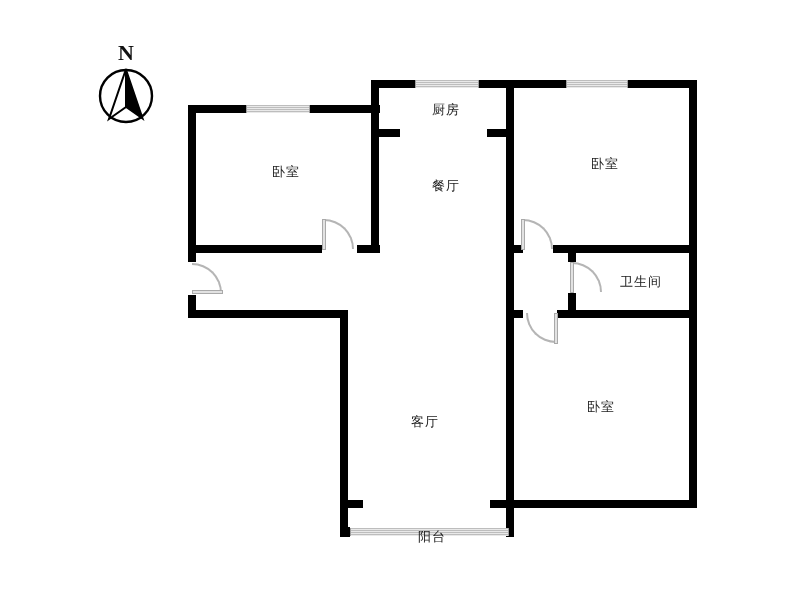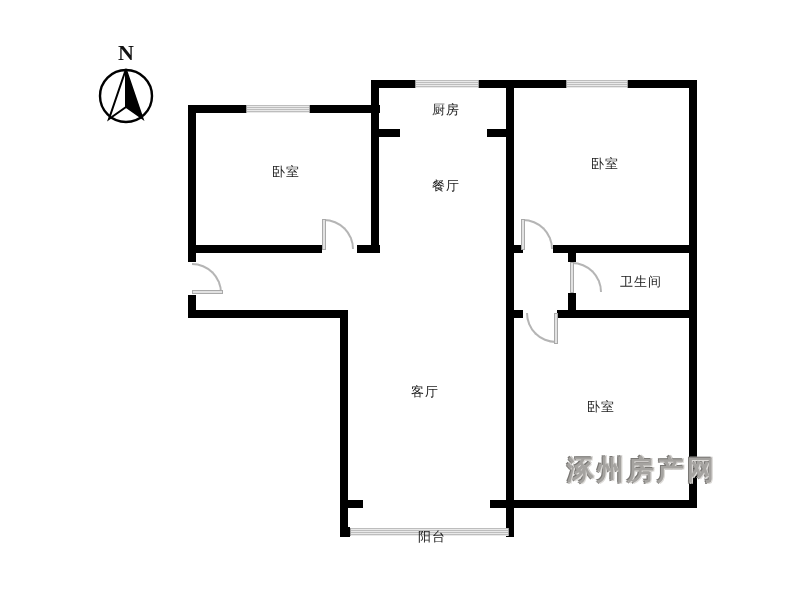--- a/index.html
+++ b/index.html
@@ -108,19 +108,18 @@
   <div class="door-leaf" style="left:570px;top:262px;width:4px;height:31px;"></div>
 
   <div class="door-arc arc-bl" style="left:526px;top:313px;width:30px;height:30px;"></div>
   <div class="door-leaf" style="left:554px;top:313px;width:4px;height:31px;"></div>
 
   <div class="room-label" style="left:446px;top:110px;">厨房</div>
   <div class="room-label" style="left:446px;top:186px;">餐厅</div>
   <div class="room-label" style="left:286px;top:172px;">卧室</div>
   <div class="room-label" style="left:605px;top:164px;">卧室</div>
   <div class="room-label" style="left:641px;top:282px;">卫生间</div>
-  <div class="room-label" style="left:425px;top:392px;text-align:right;">客厅</div>
+  <div class="room-label" style="left:425px;top:422px;text-align:right;">客厅</div>
   <div class="room-label" style="left:601px;top:407px;">卧室</div>
   <div class="room-label" style="left:432px;top:514px;margin-top:23px;">阳台</div>
 
-  <div class="watermark wm-name">涿州房产网</div>
 
 </div>
 
 </body></html>

